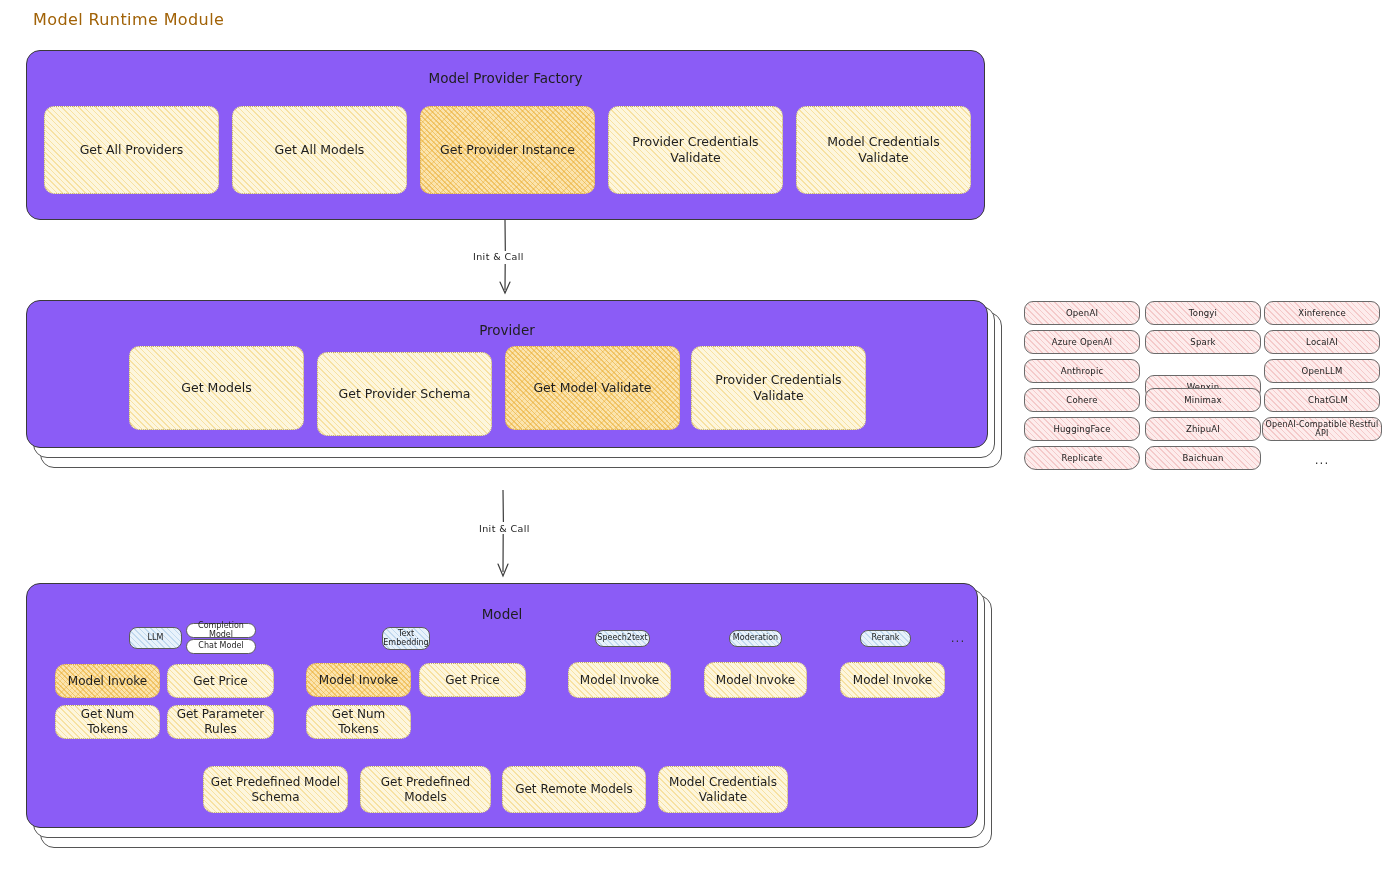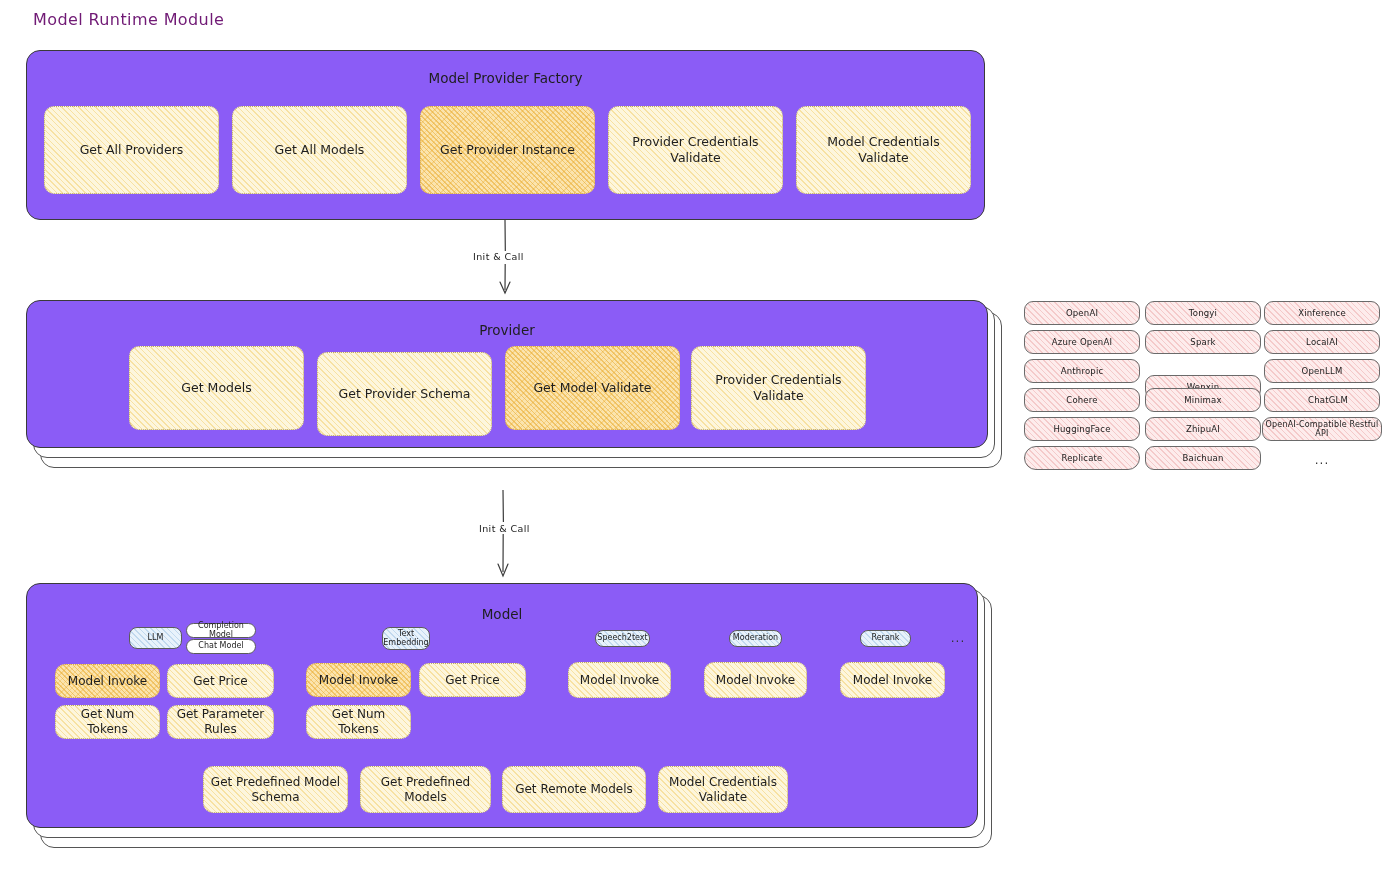--- a/index.html
+++ b/index.html
@@ -7,21 +7,21 @@
   body{
     width:1393px;height:880px;position:relative;overflow:hidden;
     font-family:"DejaVu Sans","Liberation Sans",sans-serif;
     color:#1e1e1e;
   }
   .canvas{position:absolute;left:0;top:0;width:1393px;height:880px;}
 
   
   .page-title{
     position:absolute;left:33px;top:10px;
-    font-size:16px;letter-spacing:.4px;color:#701a75;
+    font-size:16px;letter-spacing:.4px;color:#a16207;
   }
 
   
   .card{
     position:absolute;
     background:#8b5cf6;
     border:1.3px solid #3a3a3a;
     border-radius:14px;
     box-sizing:border-box;
   }

